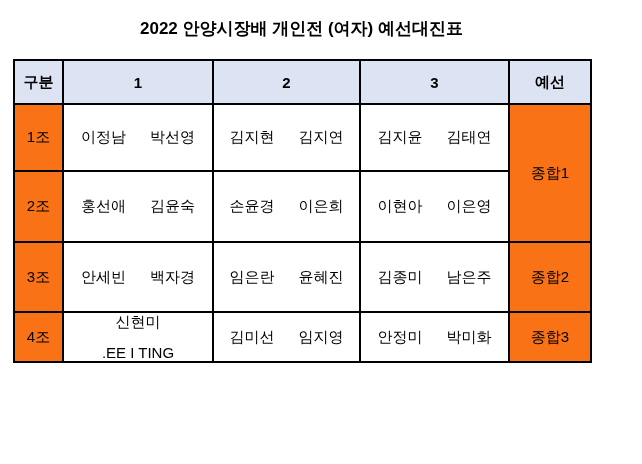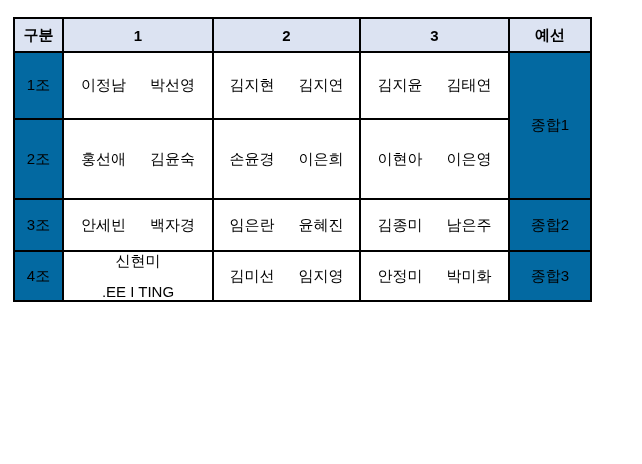--- a/index.html
+++ b/index.html
@@ -39,46 +39,47 @@
     vertical-align: middle;
     overflow: hidden;
     white-space: nowrap;
     font-size: 15px;
   }
   table.bracket th {
     background: #dce3f2;
     font-weight: 700;
   }
   td.group-cell, td.qual-cell {
-    background: #0369a1;
+    background: #f97316;
     font-weight: 400;
   }
   .pair {
     display: flex;
     justify-content: center;
     align-items: center;
     gap: 24px;
   }
   .pair.tight { gap: 12px; flex-direction: column; }
   col.c-group { width: 49px; }
   col.c-1 { width: 150px; }
   col.c-2 { width: 147px; }
   col.c-3 { width: 149px; }
   col.c-qual { width: 82px; }
-  tr.r-head { height: 34px; }
+  tr.r-head { height: 44px; }
   tr.r-1 { height: 67px; }
-  tr.r-2 { height: 80px; border-radius: 15px; }
-  tr.r-3 { height: 52px; }
+  tr.r-2 { height: 71px; border-radius: 15px; }
+  tr.r-3 { height: 70px; }
   tr.r-4 { height: 49px; }
 </style>
 </head>
 <body>
 
 <div class="page">
 
+  <div class="title">2022 안양시장배 개인전 (여자) 예선대진표</div>
 
   <table class="bracket">
     <colgroup>
       <col class="c-group">
         <col class="c-1">
         <col class="c-2">
         <col class="c-3">
         <col class="c-qual">
     </colgroup>
 

